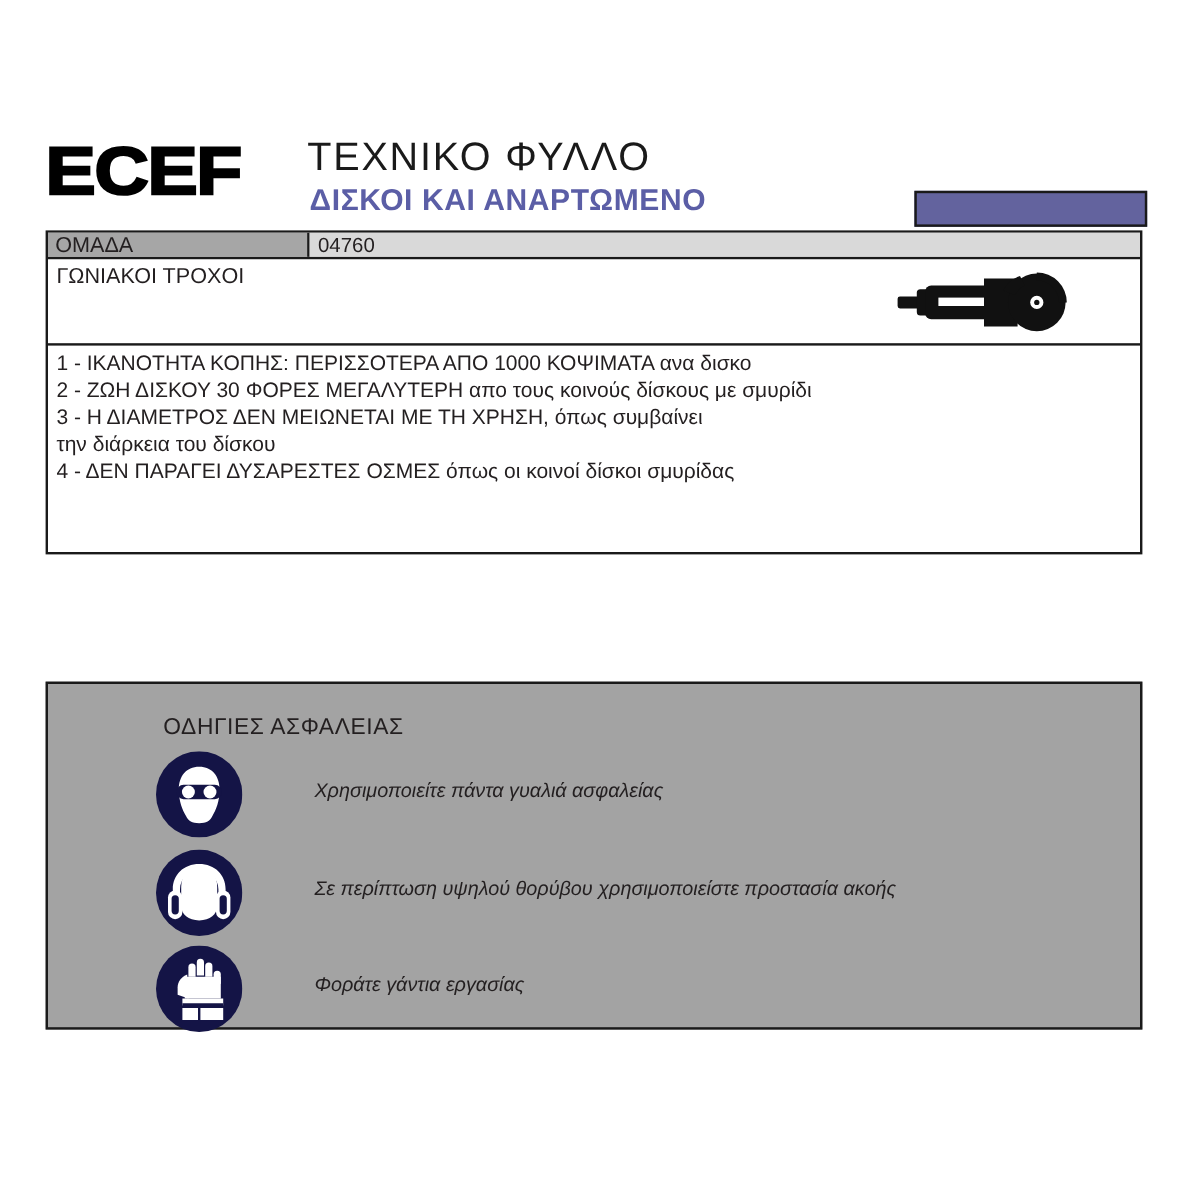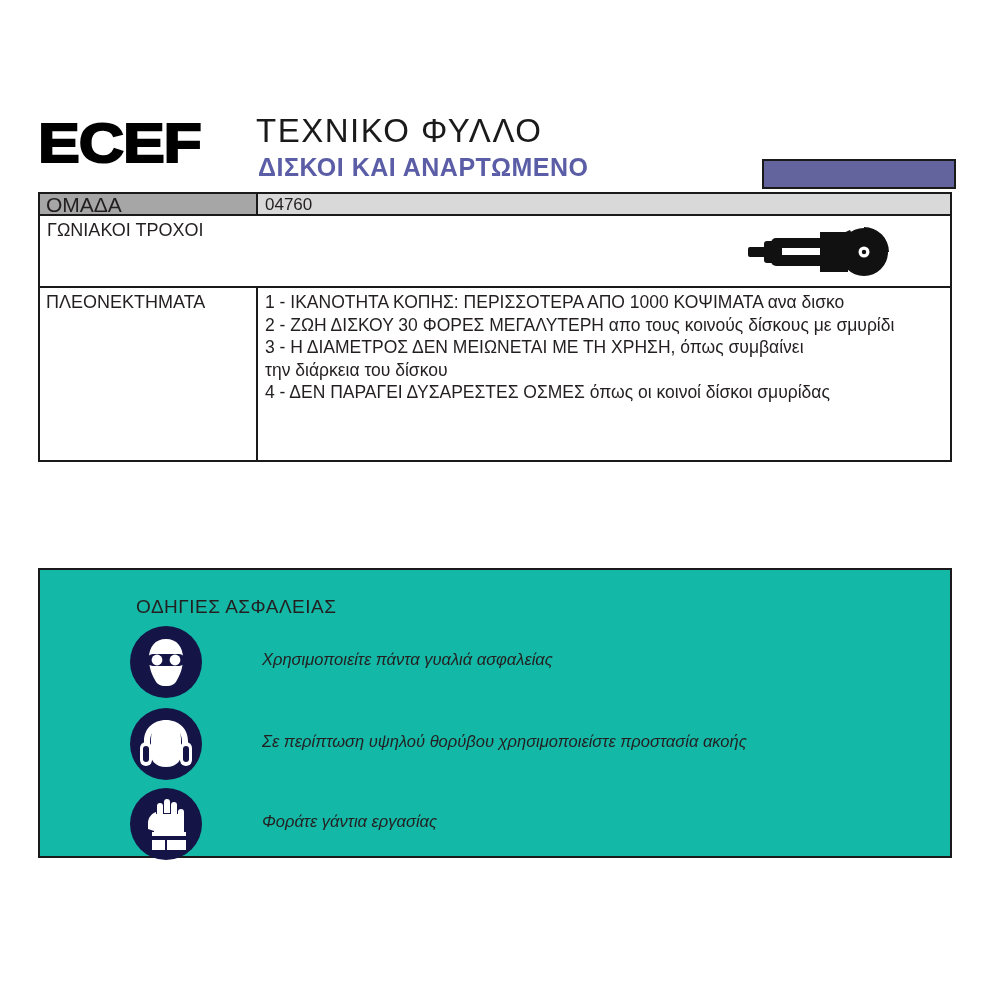--- a/index.html
+++ b/index.html
@@ -52,21 +52,21 @@
     padding:3px 0 0 6px;
     font-size:18px;line-height:23px;color:#231f20;
   }
   .cell-r{
     flex:1;box-sizing:border-box;
     padding:3px 0 0 7px;
     font-size:18px;line-height:23px;color:#231f20;
     position:relative;
   }
   .r-group{background:#c6c6c6;height:20px;}
-  .r-group .cell-l{background:#a6a6a6;padding-top:1px;font-size:21px;line-height:19px;}
+  .r-group .cell-l{background:#a6a6a6;padding-top:1px;font-size:18px;line-height:19px;}
   .r-group .cell-r{background:#d9d9d9;padding-top:1px;font-size:17px;line-height:19px;}
 
   .r-tool{height:70px;}
   .r-rec{height:72px;}
   .r-adv{height:172px;}
   .r-pack{height:40px;}
 
   .adv-list{font-size:17.5px;line-height:22.6px;white-space:nowrap;}
   .adv-list .wrap{white-space:normal;}
   .indent{padding-left:26px;}
@@ -76,21 +76,21 @@
   
   .waterbox{
     position:absolute;right:0px;top:2px;width:92px;height:62px;
     border:1px solid #9b9b9b;background:#ffffff;box-sizing:border-box;
   }
   .waterbox svg{display:block;}
 
   
   .safety{
     position:absolute;left:38px;top:568px;width:914px;height:290px;
-    border:2px solid #1a1a1a;box-sizing:border-box;background:#14b8a6;
+    border:2px solid #1a1a1a;box-sizing:border-box;background:#a3a3a3;
   }
   .safety-title{
     position:absolute;left:96px;top:26px;
     font-size:19px;letter-spacing:0.5px;color:#231f20;
   }
   .srow{position:absolute;left:90px;width:800px;height:78px;text-align:center;}
   .srow.s1{top:56px;}
   .srow.s2{top:138px;}
   .srow.s3{top:218px;}
   .pic{position:absolute;left:0;top:0;width:72px;height:72px;}
@@ -133,21 +133,20 @@
             <circle cx="118" cy="26" r="2.2" fill="#111111"></circle>
             <path d="M118 1 a25 25 0 0 1 25 25 h-6.5 a18.5 18.5 0 0 0 -18.5 -18.5 z"></path>
             <path d="M104 4 a24 24 0 0 0 -14 12 l10 4 a15 15 0 0 1 8 -8 z" fill="#111111"></path>
           </g>
         </svg>
       </div>
     </div>
 
 
     <div class="row r-adv">
-      <div class="cell-l">ΠΛΕΟΝΕΚΤΗΜΑΤΑ</div>
       <div class="cell-r adv-list">
         <div>1 - ΙΚΑΝΟΤΗΤΑ ΚΟΠΗΣ: ΠΕΡΙΣΣΟΤΕΡΑ ΑΠΟ 1000 ΚΟΨΙΜΑΤΑ ανα δισκο</div>
         <div class="wrap">2 - ΖΩΗ ΔΙΣΚΟΥ 30 ΦΟΡΕΣ ΜΕΓΑΛΥΤΕΡΗ απο τους κοινούς δίσκους με σμυρίδι</div>
         <div>3 - Η ΔΙΑΜΕΤΡΟΣ ΔΕΝ ΜΕΙΩΝΕΤΑΙ ΜΕ ΤΗ ΧΡΗΣΗ, όπως συμβαίνει</div>
         <div>την διάρκεια του δίσκου</div>
         <div>4 - ΔΕΝ ΠΑΡΑΓΕΙ ΔΥΣΑΡΕΣΤΕΣ ΟΣΜΕΣ  όπως οι κοινοί δίσκοι σμυρίδας</div>
       </div>
     </div>
 
 

